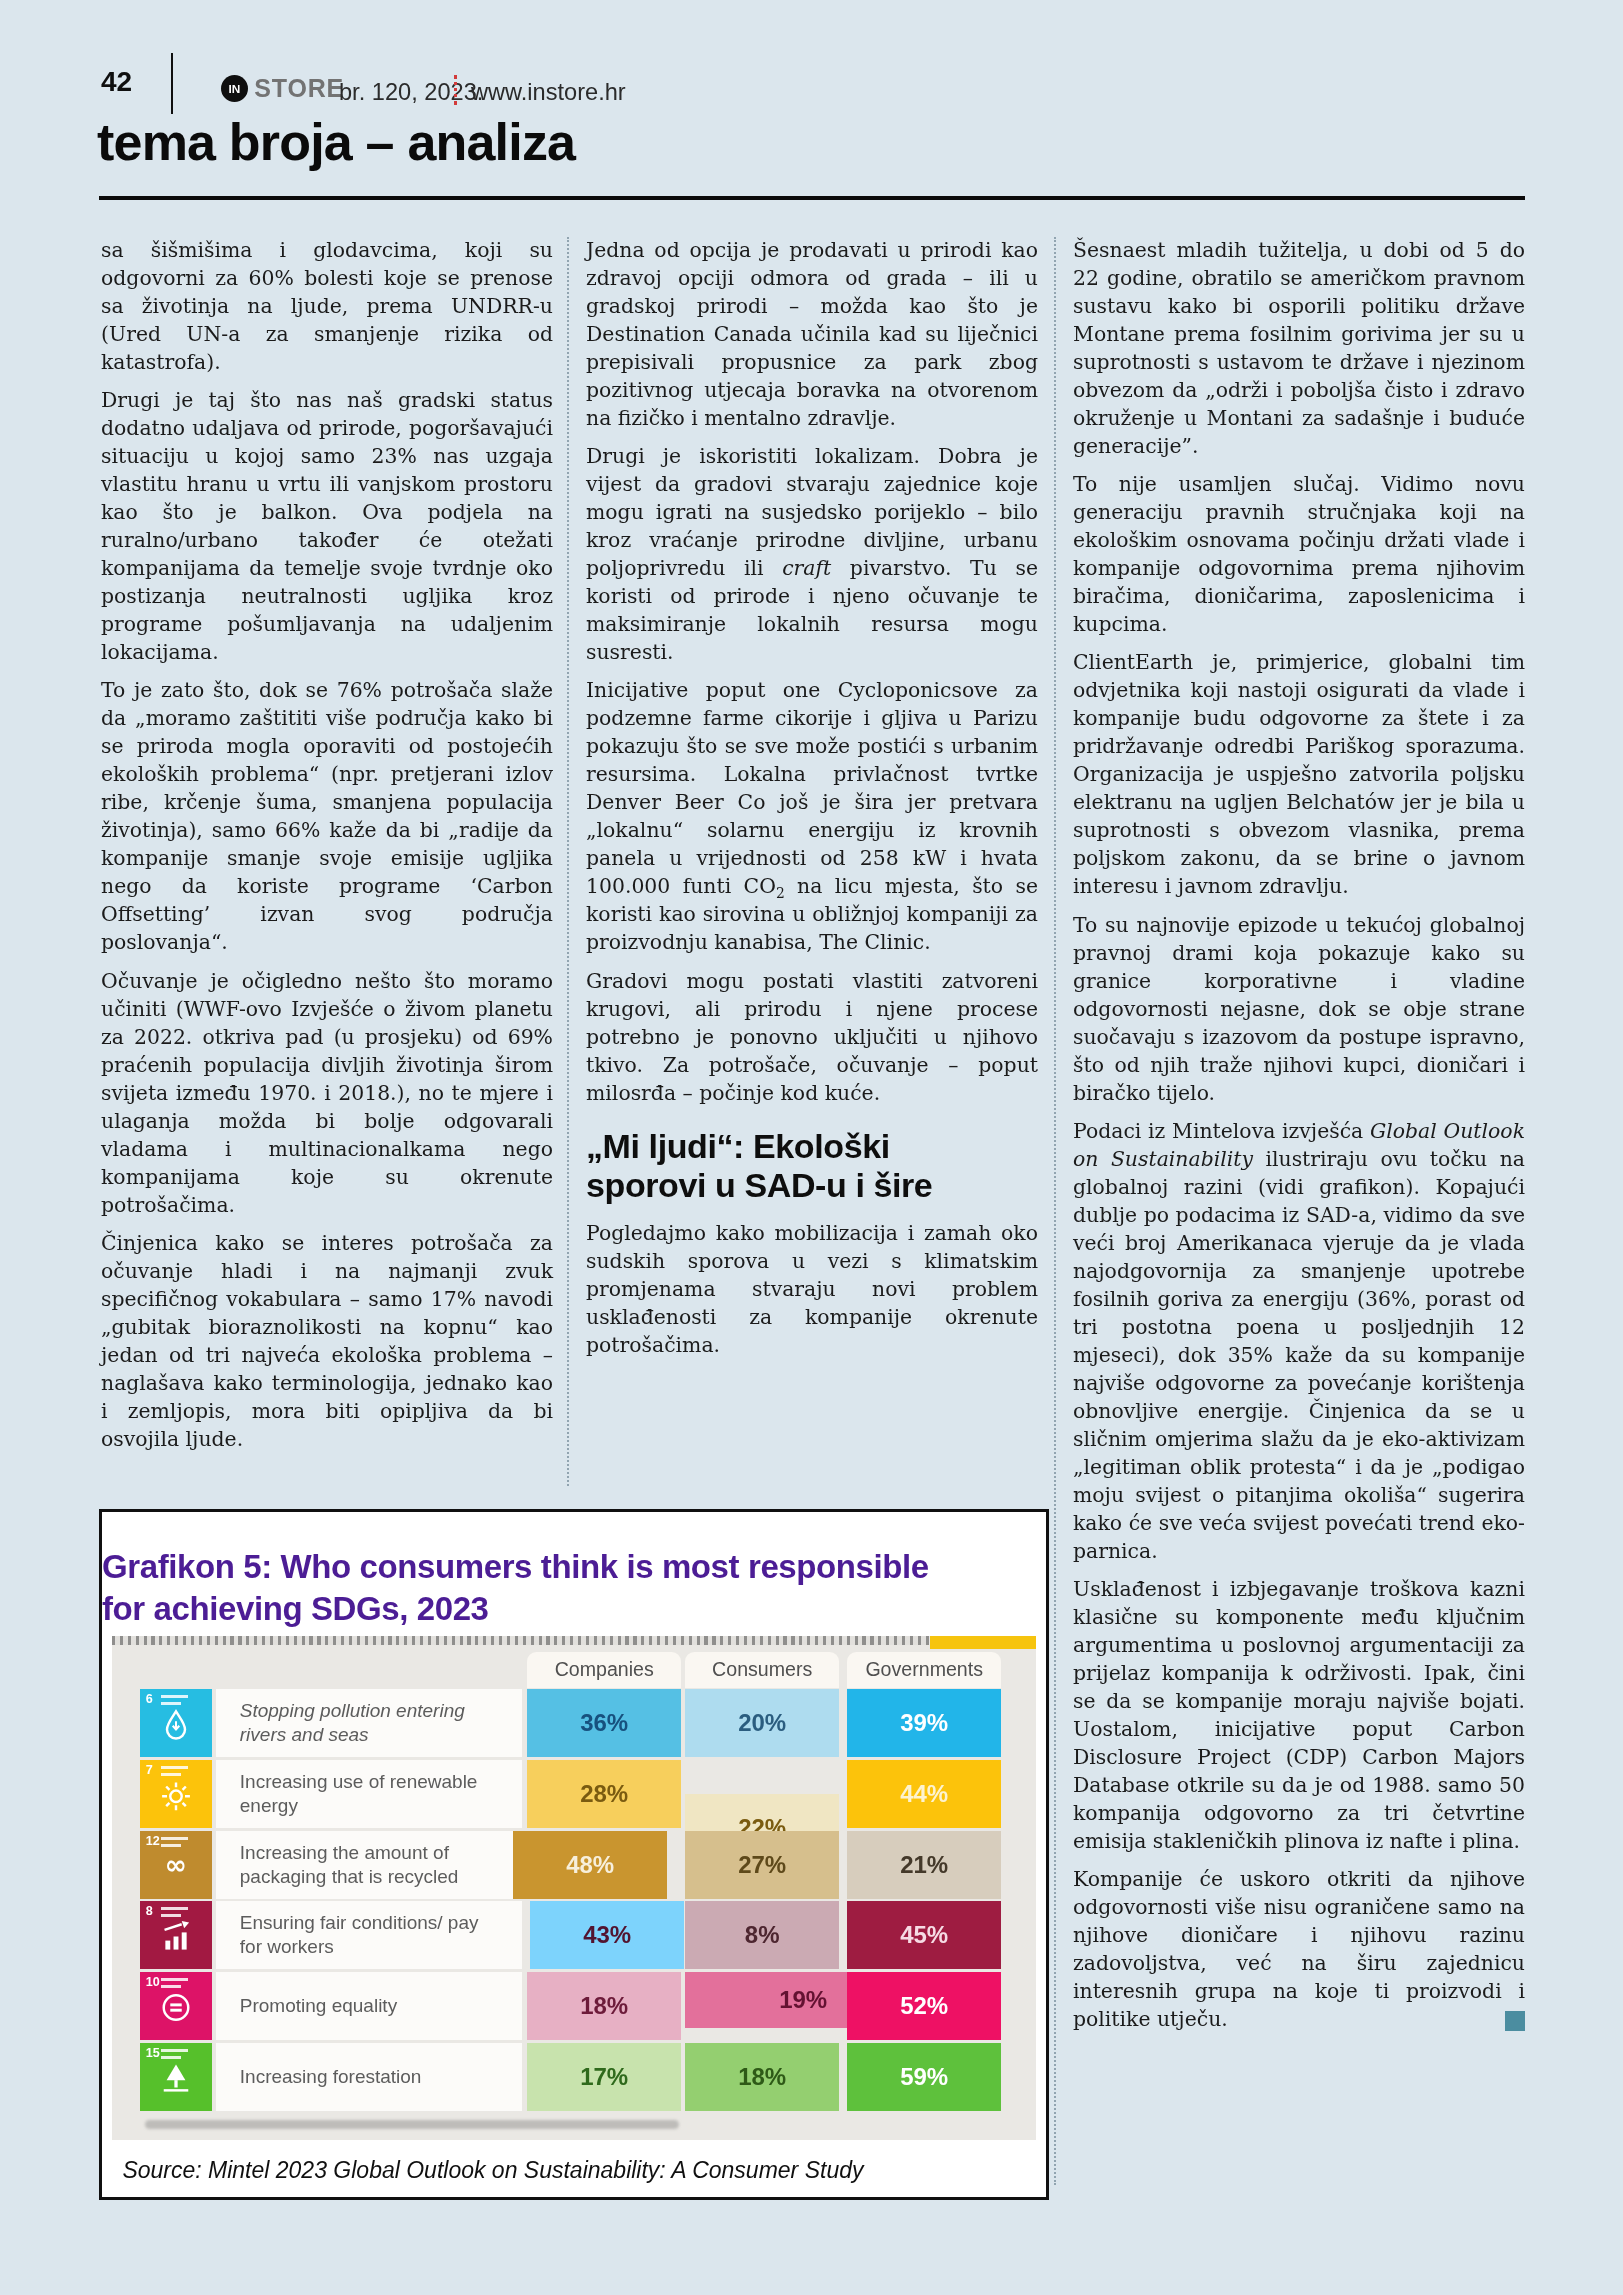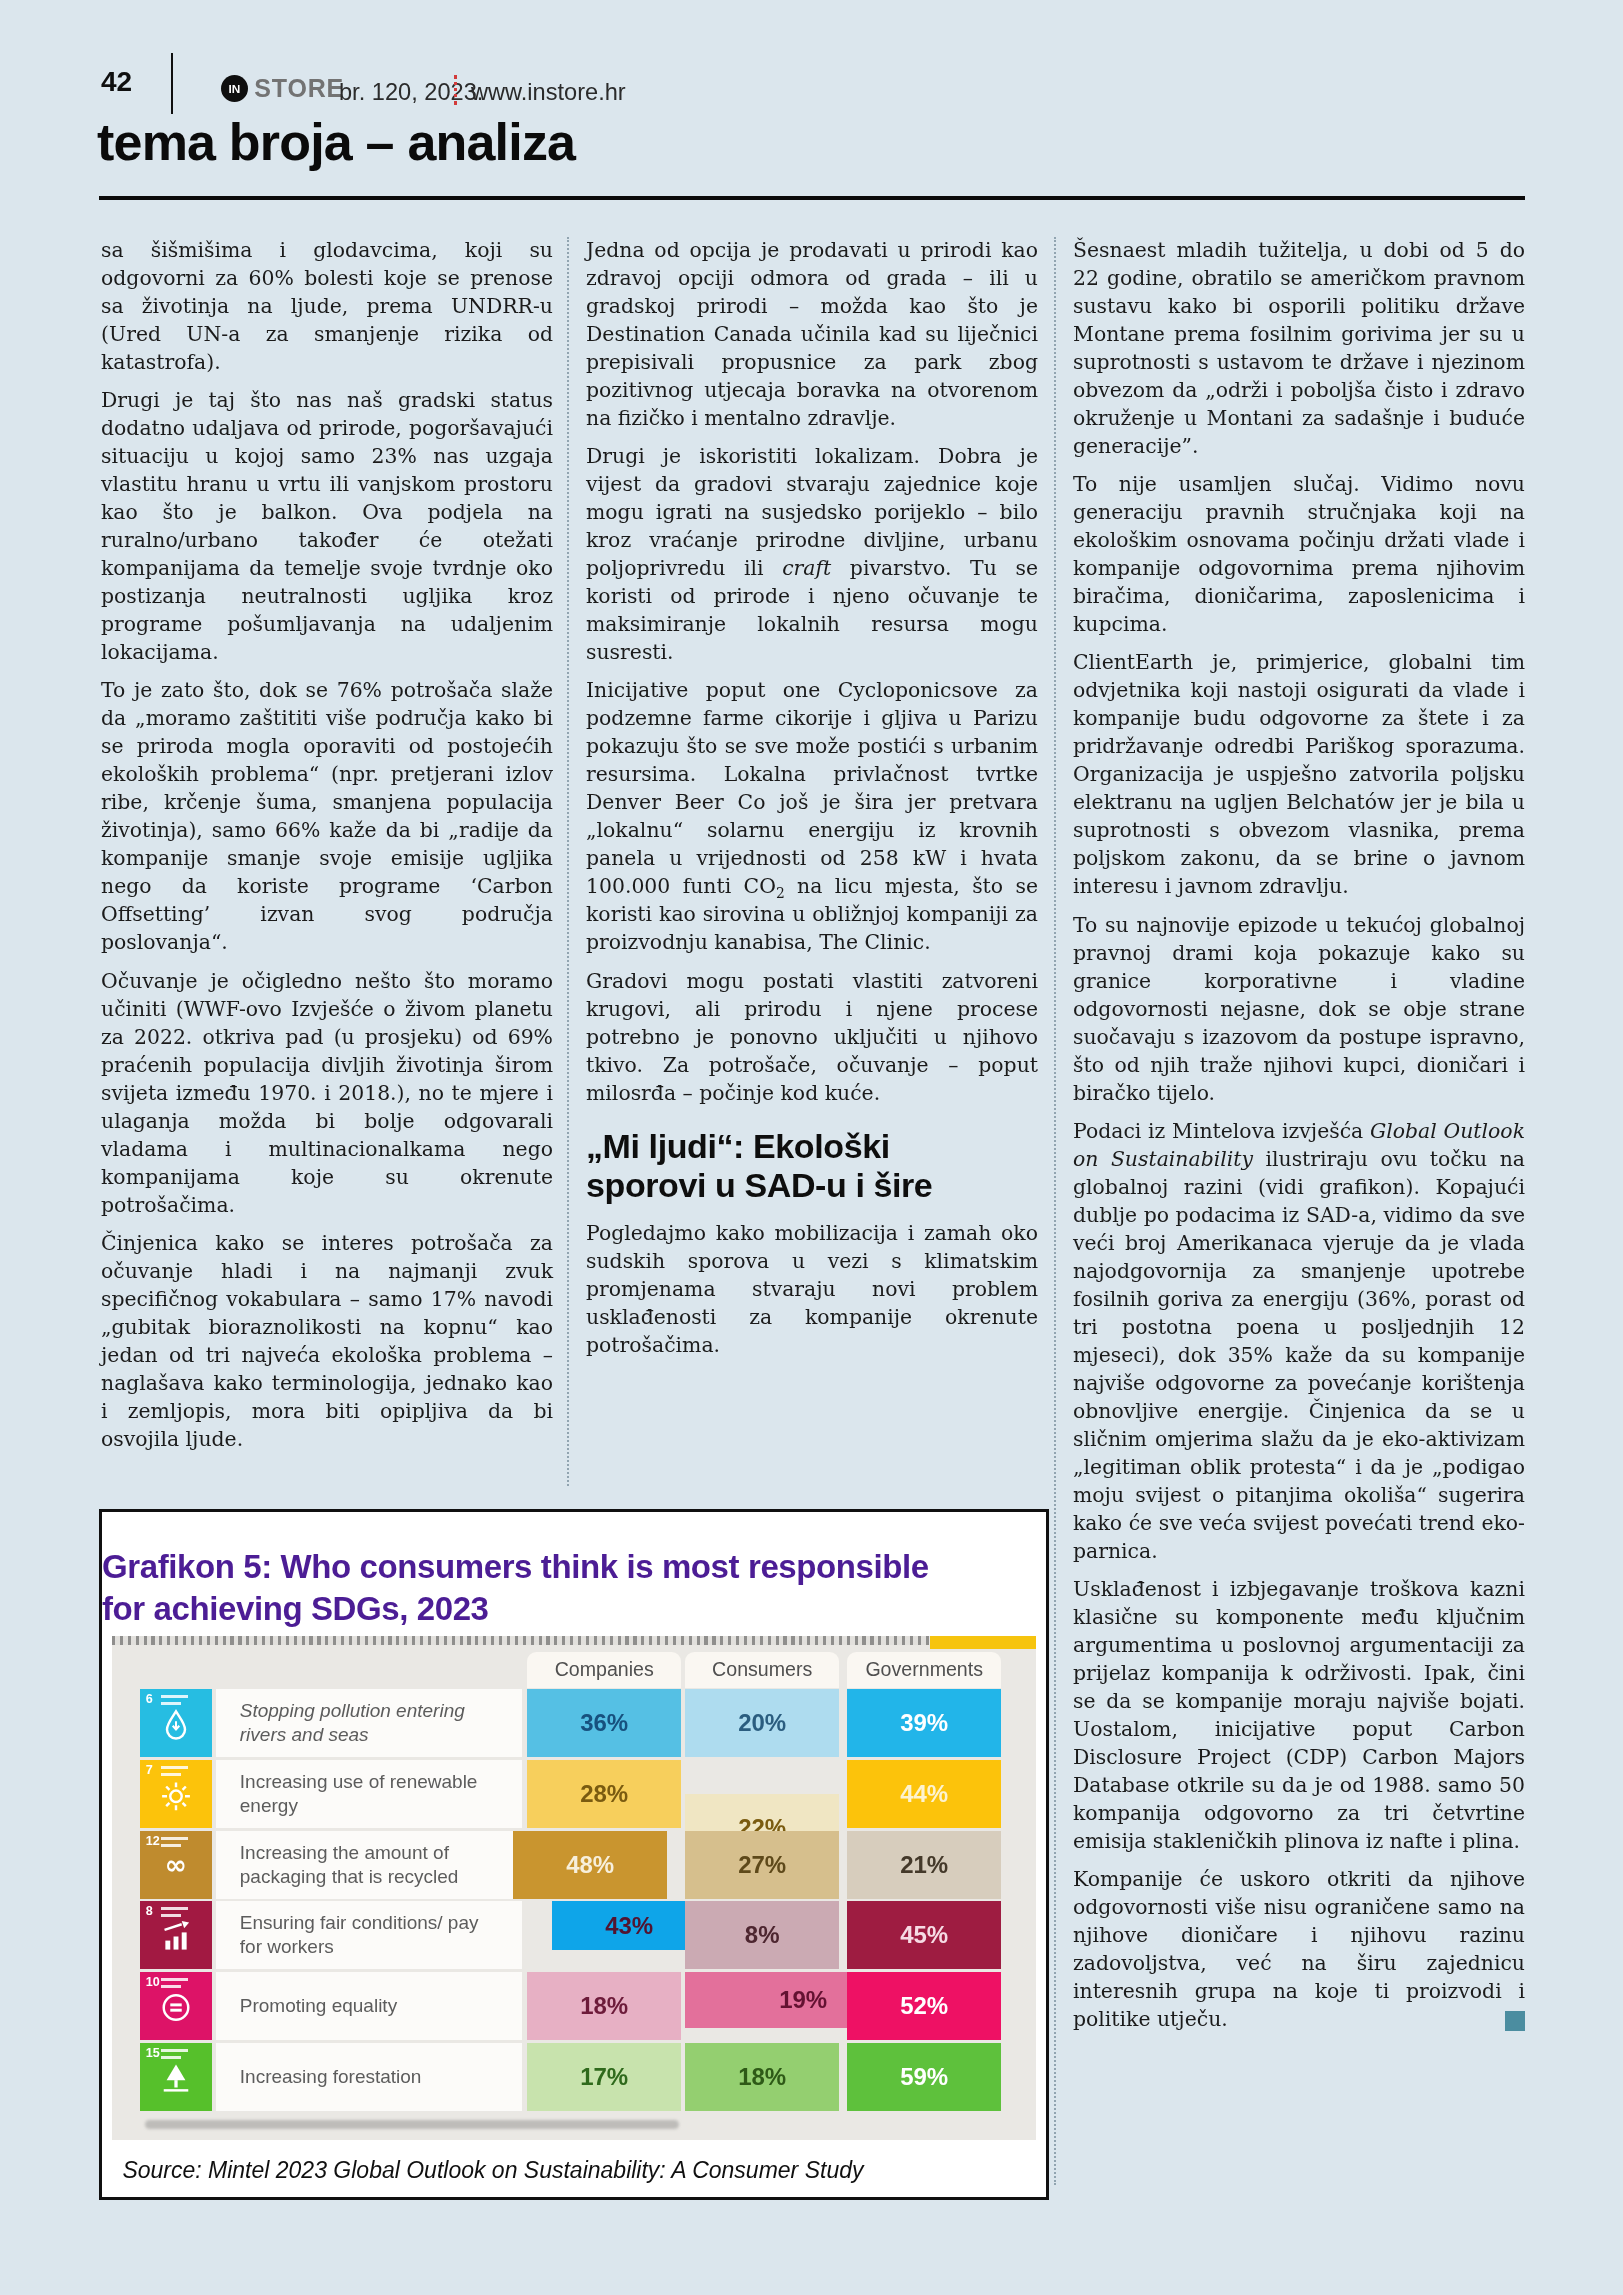--- a/index.html
+++ b/index.html
@@ -156,21 +156,21 @@
       <div class="sdg-tile" style="top: 265px; height: 68px; background: rgb(162, 25, 66);"><span class="tile-num">8</span><span class="tile-bars"><i></i><i></i></span><span class="tile-icon"><svg width="36" height="36" viewBox="0 0 44 44">
             <rect x="9" y="27" width="6" height="11" fill="#fff"></rect>
             <rect x="19" y="22" width="6" height="16" fill="#fff"></rect>
             <rect x="29" y="17" width="6" height="21" fill="#fff"></rect>
             <path d="M8 14 L29 7" stroke="#fff" stroke-width="3" fill="none"></path>
             <path d="M29 3 l9 2 -6 7 z" fill="#fff"></path>
           </svg></span></div>
       <div class="label-cell" style="top: 265px; height: 68px;">
         <div class="label-text">Ensuring fair conditions/ pay for workers</div>
       </div>
-      <div class="val-cell" style="left: 440px; width: 154px; top: 265px; height: 49px; background: #0ea5e9; color: rgb(82, 20, 48);">43%</div>
+      <div class="val-cell" style="left: 418px; width: 154px; top: 265px; height: 68px; background: #7dd3fc; color: rgb(82, 20, 48);">43%</div>
       <div class="val-cell" style="left: 573px; width: 154px; top: 265px; height: 68px; background: rgb(203, 170, 179); color: rgb(77, 38, 48);">8%</div>
       <div class="val-cell" style="left: 735px; width: 154px; top: 265px; height: 68px; background: rgb(158, 28, 65); color: rgb(246, 219, 228);">45%</div>
       <div class="sdg-tile" style="top: 336px; height: 68px; background: rgb(221, 19, 103);"><span class="tile-num">10</span><span class="tile-bars"><i></i><i></i></span><span class="tile-icon"><svg width="36" height="36" viewBox="0 0 44 44">
             <circle cx="22" cy="22" r="15" fill="none" stroke="#fff" stroke-width="3"></circle>
             <rect x="15" y="17" width="14" height="3.6" fill="#fff"></rect>
             <rect x="15" y="23.5" width="14" height="3.6" fill="#fff"></rect>
           </svg></span></div>
       <div class="label-cell" style="top: 336px; height: 68px;">
         <div class="label-text">Promoting equality</div>
       </div>

